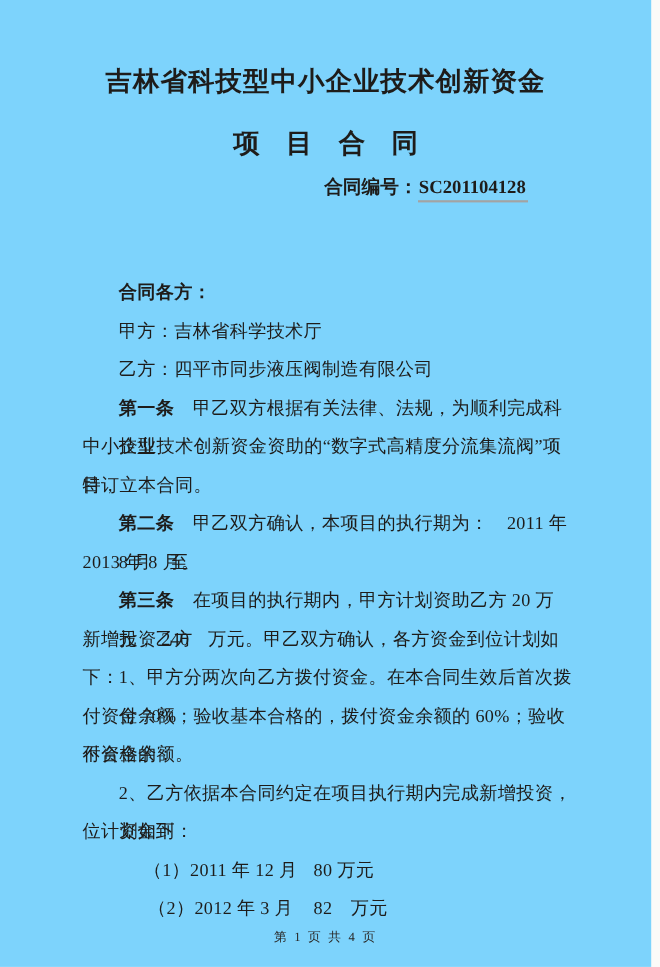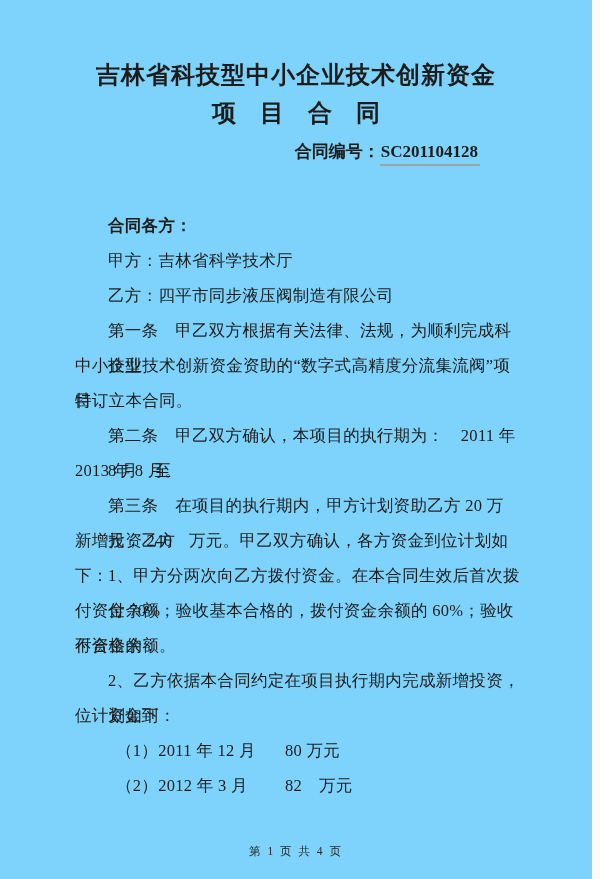--- a/index.html
+++ b/index.html
@@ -23,51 +23,51 @@
     font-size: 24px;
     font-weight: 700;
     letter-spacing: 1px;
     line-height: 34px;
   }
   .title2 {
     text-align: center;
     font-size: 24px;
     font-weight: 700;
     line-height: 30px;
-    margin-top: 6px;
+    margin-top: 24px;
     white-space: pre-wrap;
   }
   .contract-no-row {
     text-align: right;
     padding-right: 112px;
     margin-top: 12px;
     font-size: 17px;
     font-weight: 700;
     line-height: 24px;
   }
   .contract-no-value {
     display: inline-block;
     border-bottom: 2px solid #a3a3a3;
     padding: 0 2px 0 1px;
     font-family: "Liberation Serif", "DejaVu Serif", serif;
   }
   .doc-body {
-    margin: 42px 70px 0 75px;
+    margin: 64px 70px 0 75px;
     font-size: 16.5px;
     letter-spacing: 0.3px;
   }
   .line {
     line-height: 35px;
     height: 35px;
     white-space: pre-wrap;
   }
   .indent { padding-left: 33px; }
   .bold { font-weight: 700; }
-  b { font-weight: 400; }
-  .sched-row { display: flex; }
+  b { font-weight: 700; }
+  .sched-row { display: flex; text-align: center; }
   .sched-row .padL { width: 41px; }
   .sched-date { width: 169px; }
   .footer {
     position: absolute;
     left: 0;
     right: 0;
     top: 844px;
     text-align: center;
     font-size: 11.5px;
     letter-spacing: 2px;

